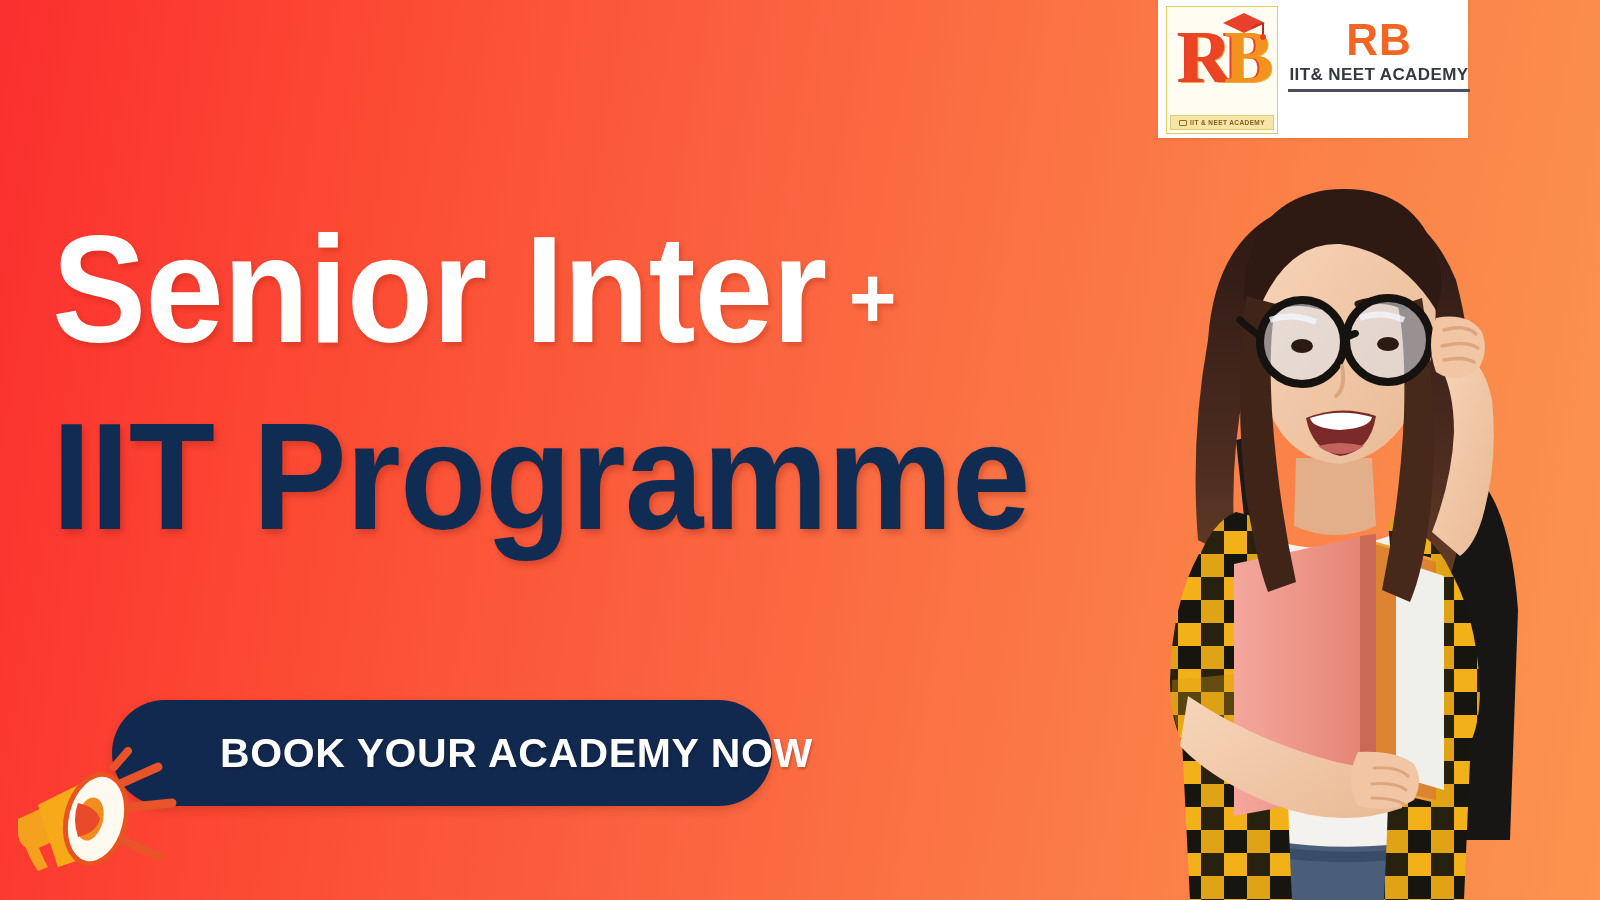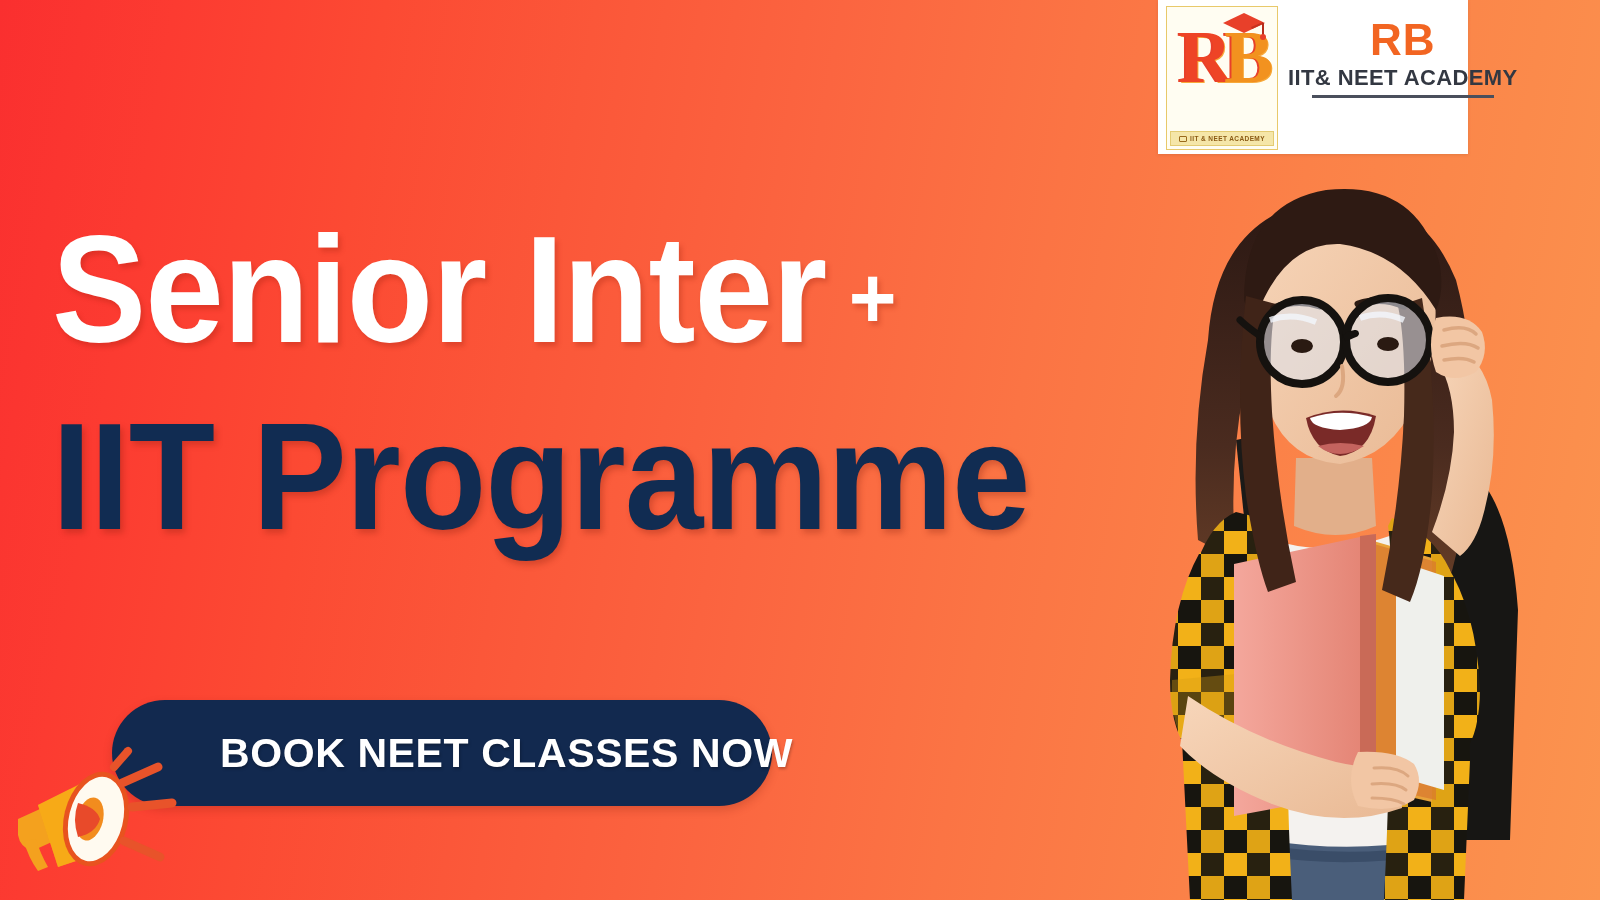--- a/index.html
+++ b/index.html
@@ -23,21 +23,21 @@
       #FB7444 62%,
       #FB8148 76%,
       #FB8A4B 88%,
       #FB944F 100%);
   }
 
   
   #logo-card {
     position:absolute;
     left:1158px; top:0px;
-    width:310px; height:154px;
+    width:310px; height:138px;
     background:#FFFFFF;
     display:flex;
     align-items:stretch;
     box-shadow:0 1px 3px rgba(120,60,20,.18);
   }
   #logo-mark {
     position:relative;
     width:112px;
     margin:6px 0 4px 8px;
     border:1px solid #E8C96A;
@@ -98,21 +98,21 @@
   }
   #logo-text .brand {
     font-size:44px;
     font-weight:bold;
     letter-spacing:1px;
     line-height:44px;
     color:#F26522;
   }
   #logo-text .sub {
     margin-top:3px;
-    font-size:22px;
+    font-size:17px;
     font-weight:bold;
     letter-spacing:.4px;
     color:#333842;
     white-space:nowrap;
   }
   #logo-text .rule {
     margin:4px auto 0;
     width:182px; height:3px;
     background:#4A4F5C;
   }
@@ -218,21 +218,21 @@
     </div>
 
   </div>
 
   <div id="headline">
     <div class="hl-line" id="line1"><span>Senior Inter</span><span class="plus">+</span></div>
     <div class="hl-line" id="line2">IIT Programme</div>
   </div>
 
   <div id="cta-button">
-    <div id="cta-label">BOOK NEET CLASSES NOW</div>
+    <div id="cta-label">BOOK YOUR ACADEMY NOW</div>
   </div>
 
   <svg id="megaphone" viewBox="0 0 170 150">
 
     <path d="M8 74 L30 64 L44 96 L22 106 Q10 102 8 90 Z" fill="#F4A11E"></path>
     <path d="M14 96 Q18 112 28 126 L38 122 Q30 108 26 94 Z" fill="#F4A11E"></path>
 
     <path d="M28 60 L76 36 L96 106 L48 122 Z" fill="#F9B016"></path>
     <path d="M28 60 L60 44 L78 112 L48 122 Z" fill="#F5A51A" opacity=".55"></path>
 

